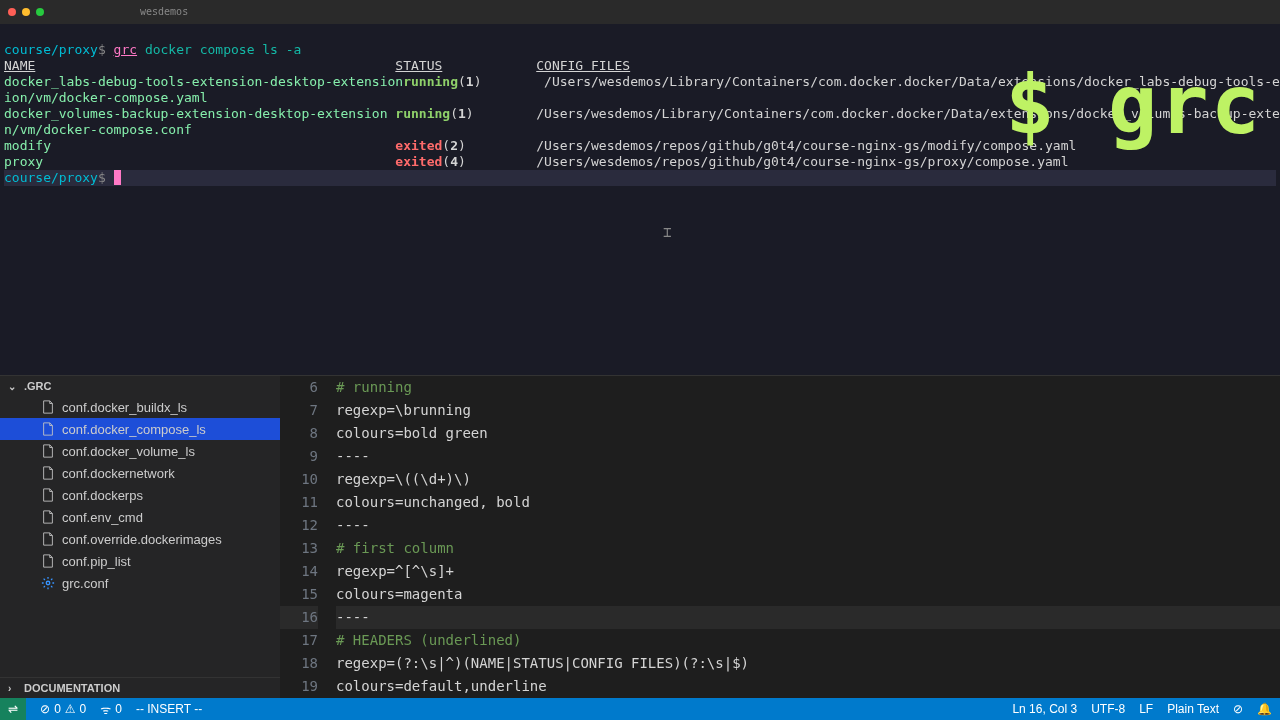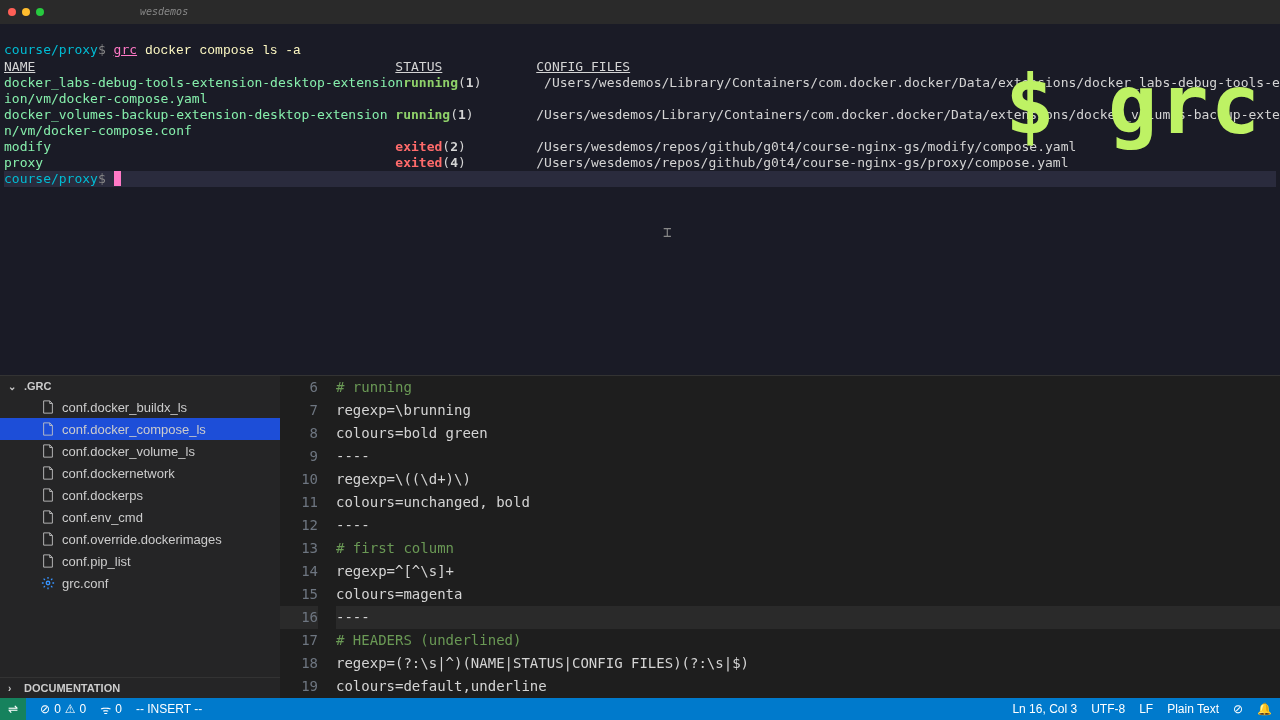--- a/index.html
+++ b/index.html
@@ -14,42 +14,41 @@
   display: flex;
   flex-direction: column;
 }
 .titlebar {
   height: 24px;
   background: #2a2a2a;
   display: flex;
   align-items: center;
   padding: 0 8px;
   gap: 6px;
-  font-style: italic;
 }
 .traffic-light { width: 8px; height: 8px; border-radius: 50%; }
 .tl-red { background: #ff5f56; }
 .tl-yellow { background: #ffbd2e; }
 .tl-green { background: #27c93f; }
 .titlebar-title { color: #888; font-size: 10px; margin-left: 90px; }
 
 .terminal {
   background: #1a1b26;
   padding: 2px 4px;
   height: 356px;
   font-size: 13px;
   line-height: 16px;
   position: relative;
   white-space: pre;
   overflow: hidden;
 }
 .prompt-path { color: #00bcd4; }
 .prompt-dollar { color: #888; }
 .cmd-grc { color: #ff79c6; text-decoration: underline; }
-.cmd { color: #fef9c3; font-family: Liberation Mono, monospace; }
+.cmd { color: #14b8a6; }
 .hdr { color: #d4d4d4; text-decoration: underline; }
 .name-col { color: #86efac; }
 .status-running { color: #8fd16a; font-weight: bold; }
 .status-exited { color: #ff6b6b; font-weight: bold; }
 .paren { color: #d4d4d4; }
 .num { color: #d4d4d4; font-weight: bold; }
 .path { color: #d4d4d4; }
 .cursor-line { background: #2a2b3d; display: block; width: 100%; }
 .cursor { background: #ff79c6; color: #ff79c6; }
 .overlay-text {

